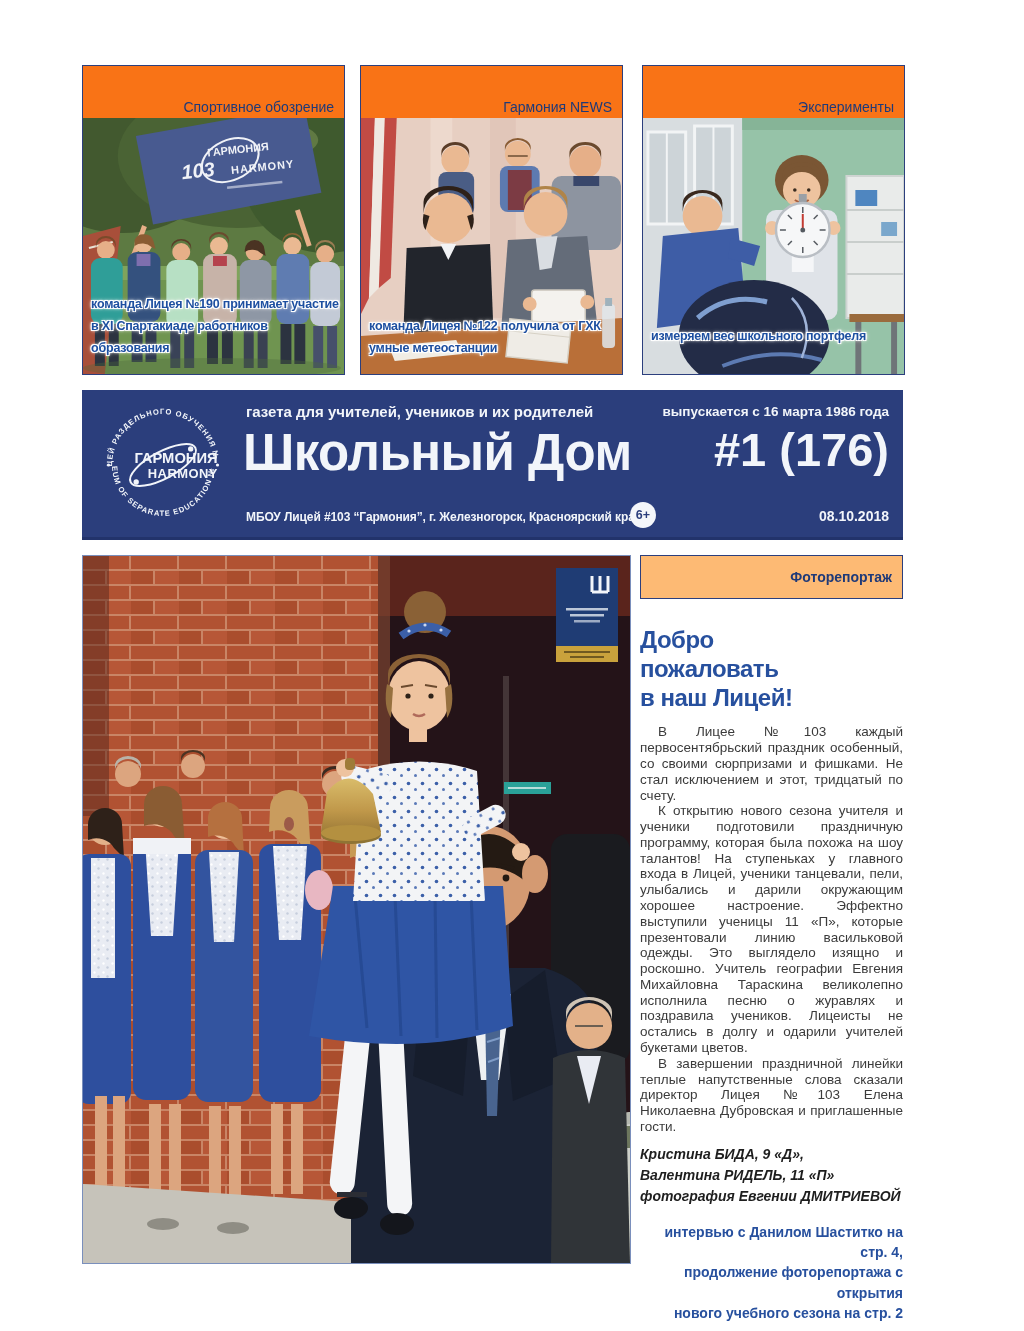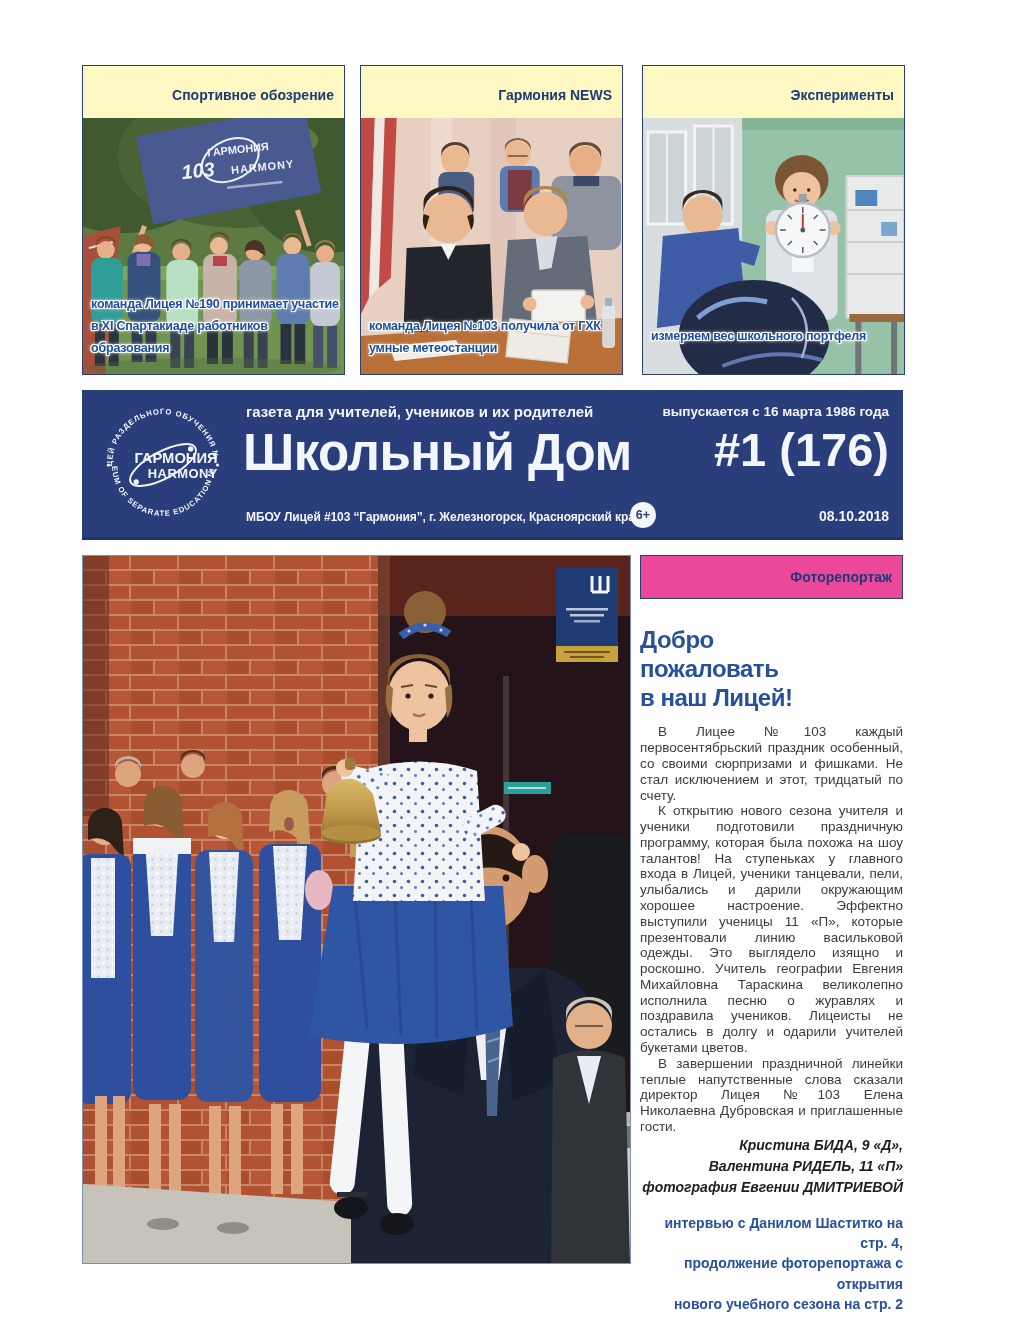--- a/index.html
+++ b/index.html
@@ -8,23 +8,23 @@
     font-family:"Liberation Sans",sans-serif;overflow:hidden;
     -webkit-font-smoothing:antialiased;
   }
 
   
   .news-box{
     position:absolute;top:65px;width:263px;height:310px;
     border:1.5px solid #2c3f7d;background:#fff;box-sizing:border-box;
   }
   .news-box .box-head{
-    height:50px;background:#fef9c3;border-bottom:2px solid #2c3f7d;
+    height:50px;background:#f97316;border-bottom:2px solid #2c3f7d;
     display:flex;align-items:center;justify-content:flex-end;
-    padding:4px 10px;color:#1f3a78;font-weight:bold;font-size:14px;
+    padding:16px 10px;color:#1f3a78;font-weight:normal;font-size:14px;
   }
   .news-box .box-photo{position:absolute;top:52px;left:0;right:0;bottom:0;overflow:hidden;}
   .news-box .box-photo svg{display:block;width:100%;height:100%;}
   .box-caption{
     position:absolute;left:8px;bottom:14px;z-index:3;
     font-size:12.5px;font-weight:bold;color:#1d4fa0;line-height:1.75;
     letter-spacing:-0.2px;white-space:pre-line;
     text-shadow:0 0 3px #fff,0 0 3px #fff,0 0 5px #fff,1px 1px 0 #fff,-1px -1px 0 #fff,1px -1px 0 #fff,-1px 1px 0 #fff;
   }
   #box3 .box-caption{bottom:26px;}
@@ -52,39 +52,39 @@
 
   
   .main-photo{
     position:absolute;left:82px;top:555px;width:547px;height:707px;
     border:1px solid #7a8fbc;box-sizing:content-box;overflow:hidden;background:#b2563a;
   }
   .main-photo svg{display:block;width:100%;height:100%;}
 
   .article-col{position:absolute;left:640px;top:555px;width:263px;}
   .article-tab{
-    height:44px;background:#ec4899;border:1.5px solid #2c3f7d;box-sizing:border-box;
+    height:44px;background:#fdba74;border:1.5px solid #2c3f7d;box-sizing:border-box;
     display:flex;align-items:center;justify-content:flex-end;padding-right:10px;
     color:#1f3a78;font-weight:bold;font-size:14px;margin-bottom:27px;
   }
   .headline{
     font-size:24px;font-weight:bold;color:#27509e;line-height:1.2;
     letter-spacing:-0.5px;margin:0 0 12px 0;white-space:pre-line;
   }
   .lead{
     font-size:13.5px;font-weight:bold;font-style:italic;color:#333;
     line-height:1.2;text-indent:18px;text-align:justify;margin:0 0 9px 0;
   }
   .body-text p{
     font-size:13.5px;color:#3b3b3b;line-height:1.17;margin:0;
     text-indent:18px;text-align:justify;
   }
   .credits{
-    font-size:14px;font-weight:bold;font-style:italic;color:#1e1e1e;
-    line-height:1.5;text-align:right;white-space:pre-line;
+    margin-top:9px;font-size:14px;font-weight:bold;font-style:italic;color:#1e1e1e;
+    line-height:1.5;text-align:left;white-space:pre-line;
   }
   .page-note{
     margin-top:15px;font-size:14px;font-weight:bold;color:#27509e;
     line-height:1.45;text-align:right;white-space:pre-line;
   }
 </style>
 </head>
 <body>
 
 <div id="box1" class="news-box" style="left:82px;">
@@ -222,21 +222,21 @@
 
       <polygon points="0,218 263,200 263,256 0,256" fill="#b96f38"></polygon>
       <polygon points="28,228 96,222 102,236 34,243" fill="#f1ede4"></polygon>
       <g transform="rotate(6 180 222)">
           <rect x="148" y="204" width="62" height="38" fill="#efece6" stroke="#d6d0c4" stroke-width="1.5"></rect>
           <line x1="148" y1="216" x2="210" y2="216" stroke="#d6d0c4" stroke-width="1"></line>
         </g>
       <rect x="243" y="186" width="13" height="44" rx="4" fill="#dfe8ec" opacity="0.85"></rect>
         <rect x="246" y="180" width="7" height="8" fill="#9fb2bc"></rect>
     </svg>
-    <div class="box-caption">команда Лицея №103 получила от ГХК
+    <div class="box-caption">команда Лицея №122 получила от ГХК
 умные метеостанции</div>
   </div>
 </div>
 
 <div id="box3" class="news-box" style="left:642px;">
   <div class="box-head">Эксперименты</div>
   <div class="box-photo">
     <svg viewBox="0 0 263 256" preserveAspectRatio="none">
       <rect width="263" height="256" fill="#96c3a8"></rect>
       <rect width="100" height="256" fill="#d8dde0"></rect>

